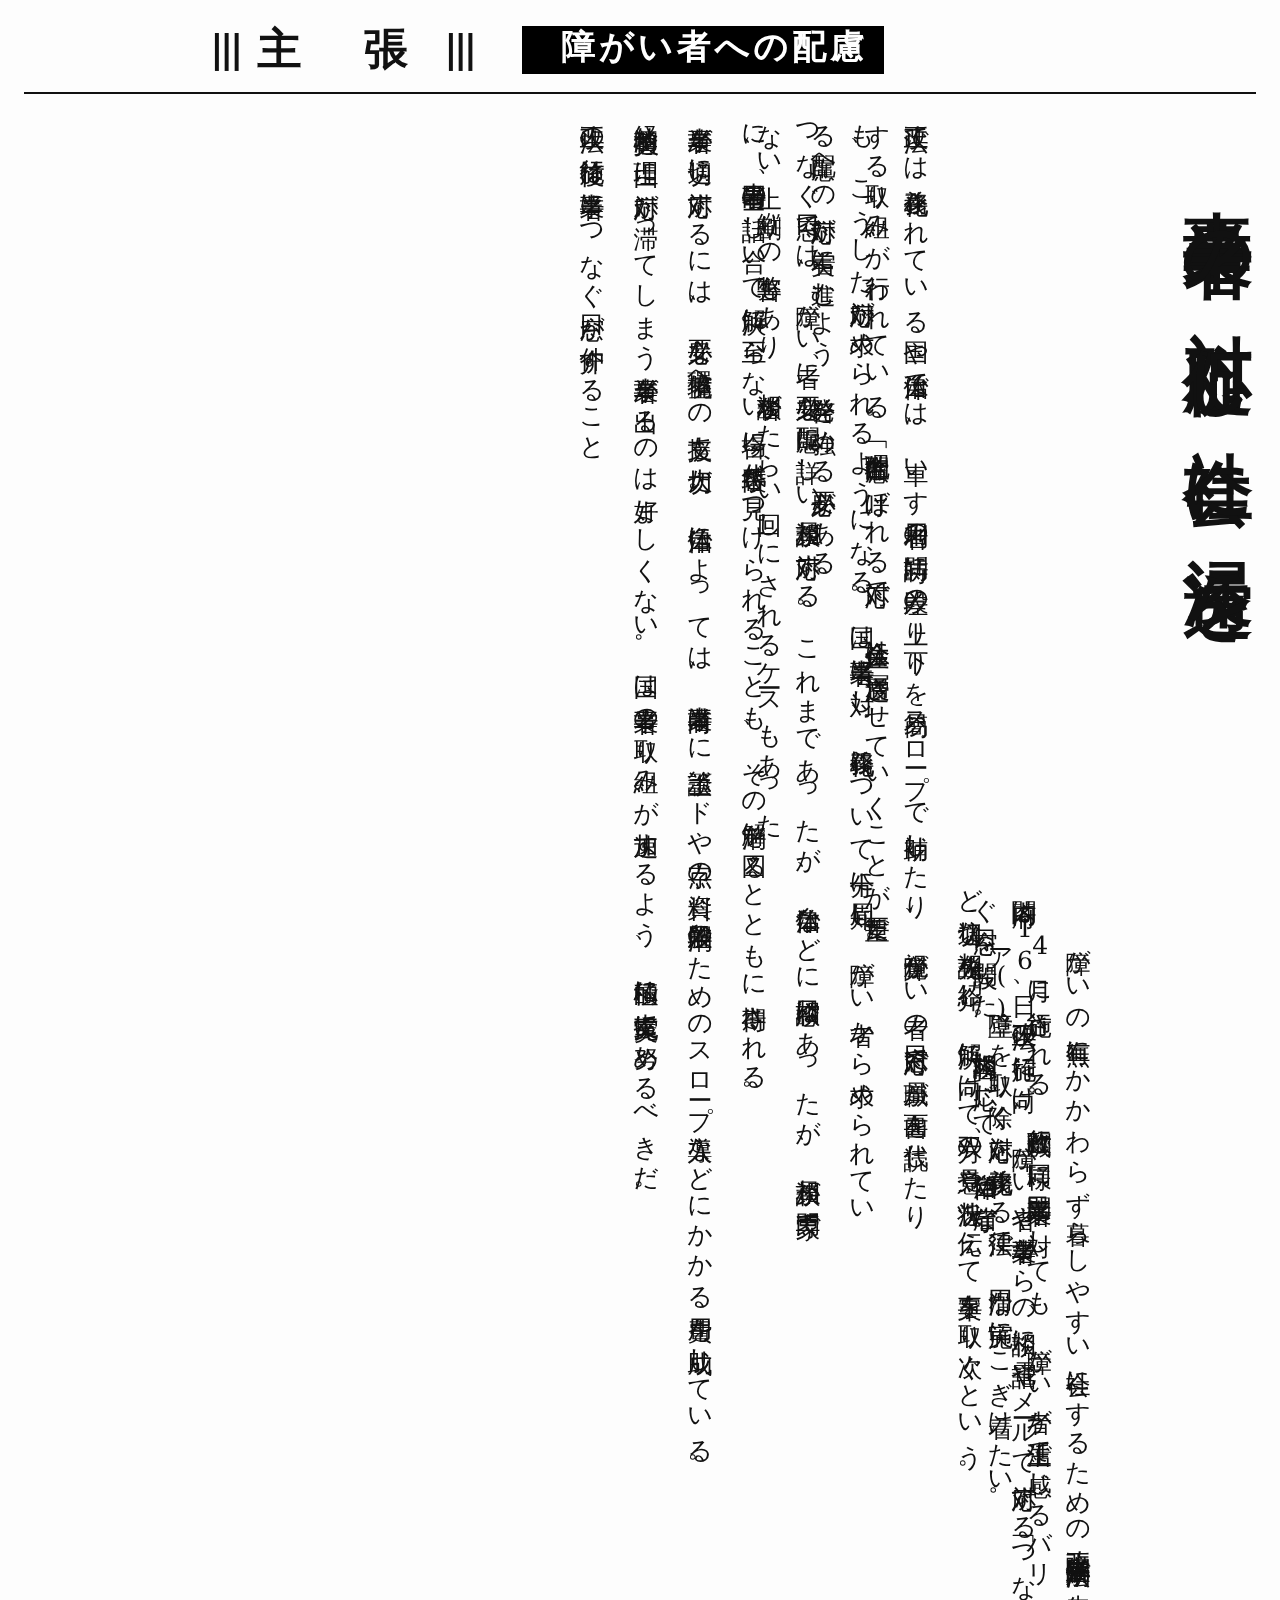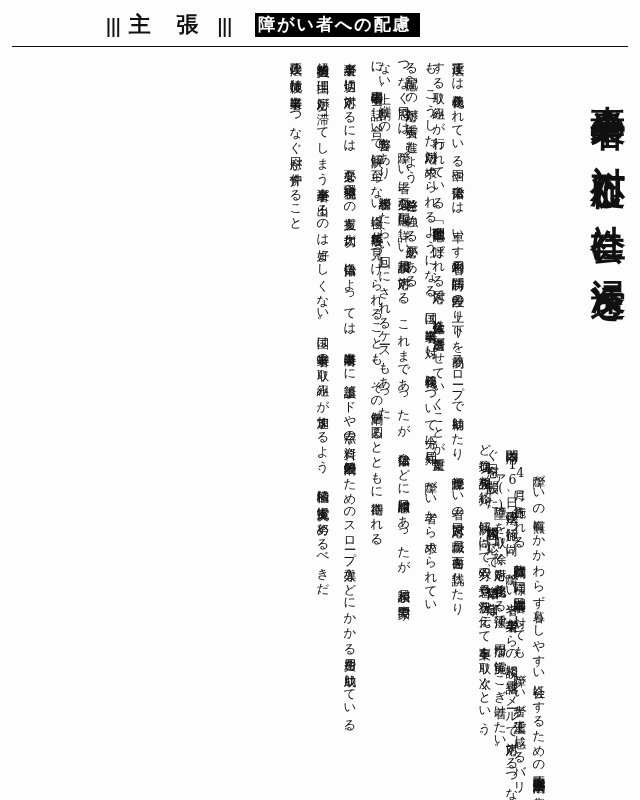--- a/index.html
+++ b/index.html
@@ -47,30 +47,31 @@
   .kicker .bars {
     letter-spacing: -2px;
     font-size: 19px;
     font-weight: bold;
   }
   .kicker .ktext {
     font-size: 22px;
     font-weight: bold;
     letter-spacing: 9px;
     padding: 0 2px;
+    font-family: Liberation Mono, monospace;
   }
 
   .badge {
     margin-left: 24px;
     background: #000000;
     color: #ffffff;
     font-size: 17px;
     font-weight: bold;
     letter-spacing: 2px;
-    padding: 3px 8px 4px 3px;
+    padding: 3px 8px 4px 20px;
     line-height: 1;
     white-space: nowrap;
   }
 
   .rule {
     border-top: 1.6px solid #111;
     margin: 4px 2px 0 2px;
   }
 
   

